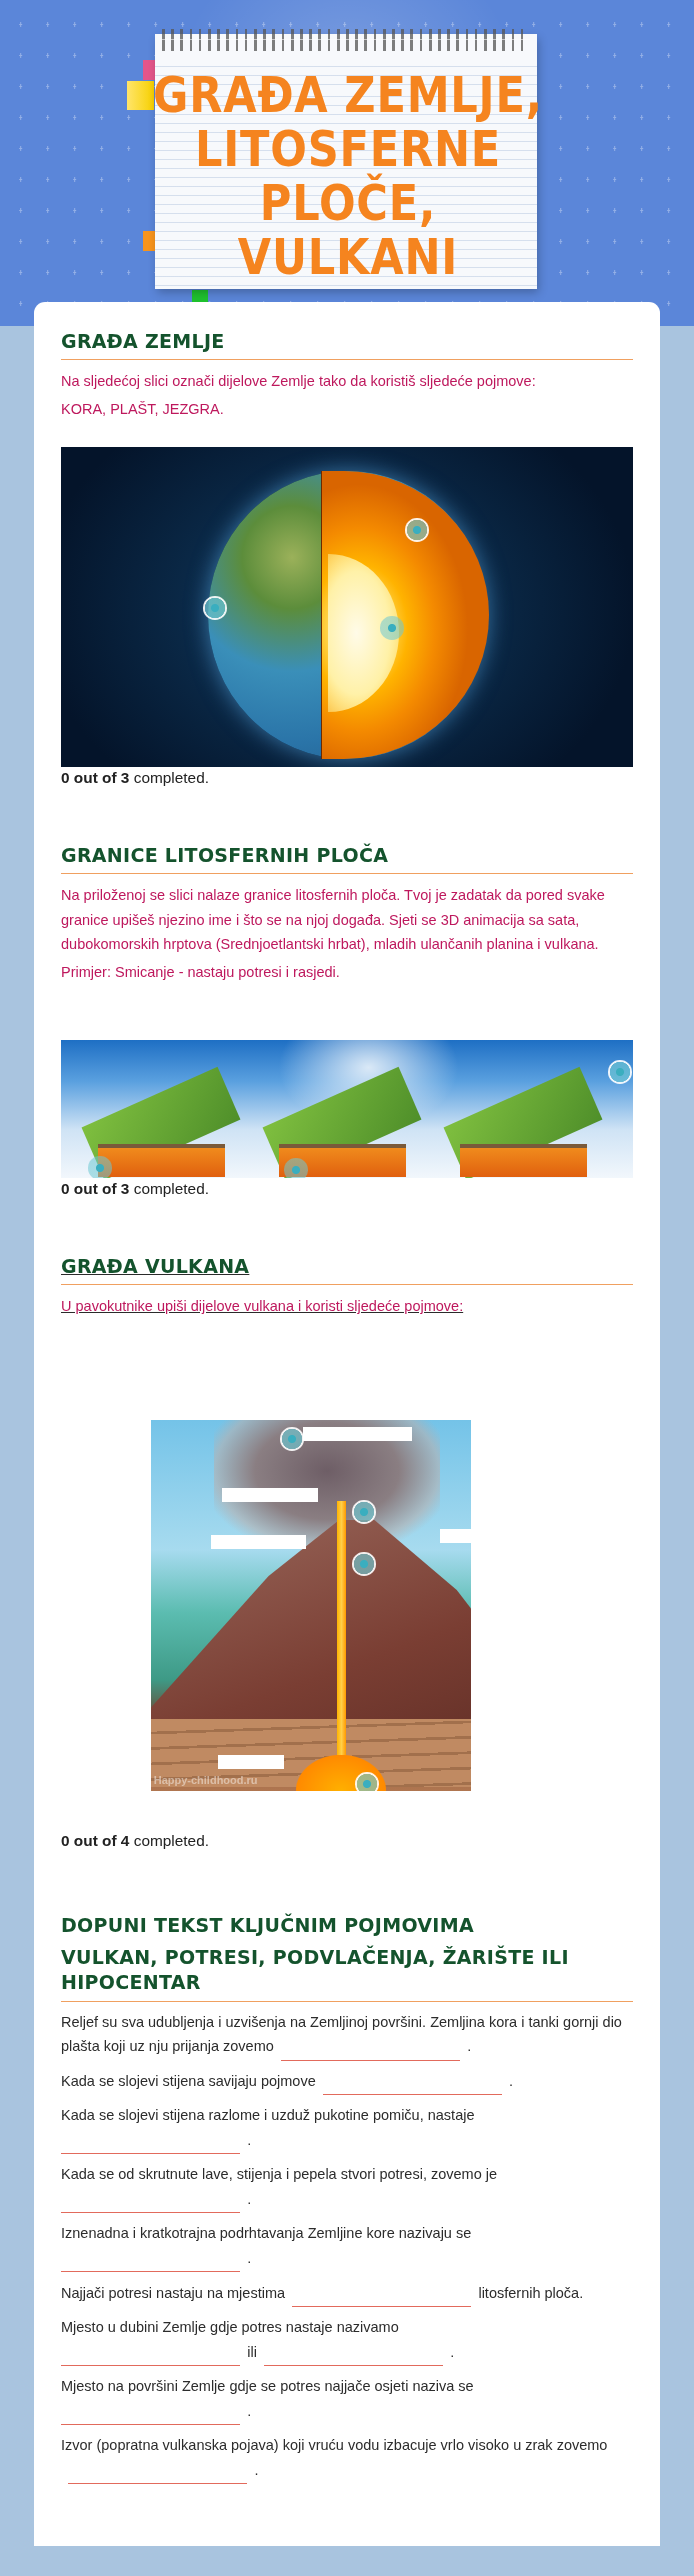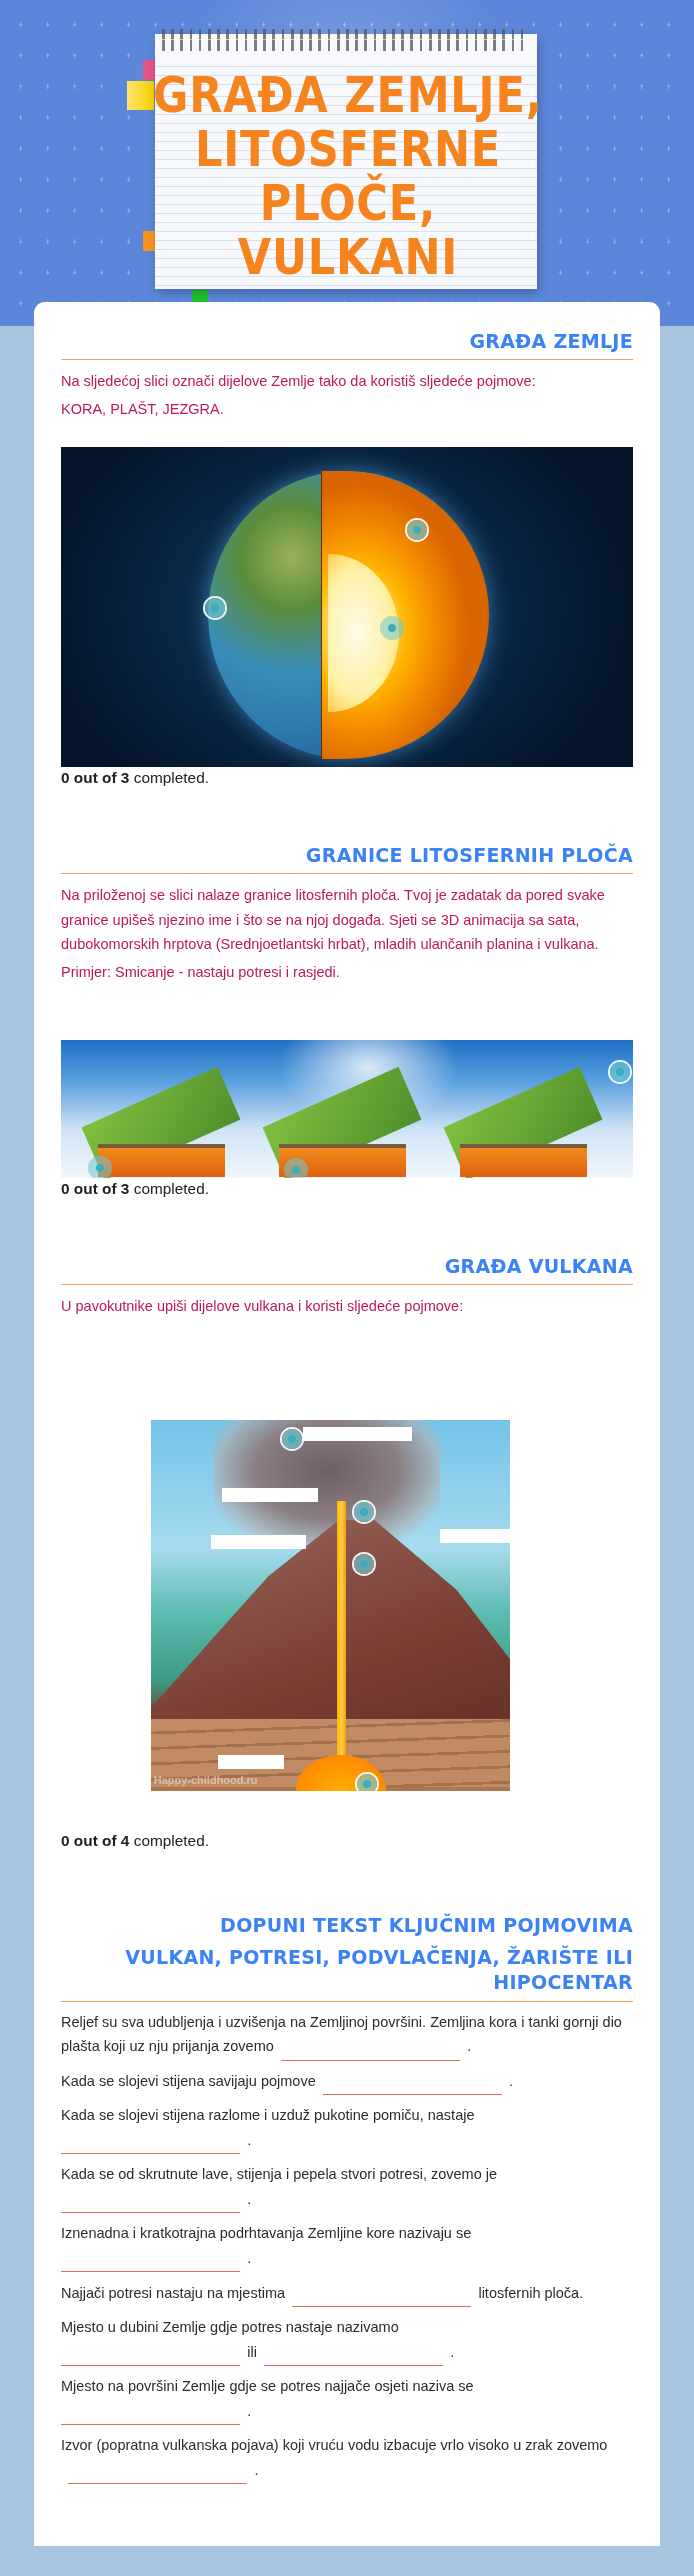--- a/index.html
+++ b/index.html
@@ -64,29 +64,28 @@
   
   .card {
     position: absolute; left: 34px; top: 302px; width: 626px; height: 2244px;
     background: #ffffff;
     border-radius: 11px 11px 0 0;
   }
   .section { position: absolute; left: 27px; width: 572px; }
   .section-heading {
     font-family: "DejaVu Sans", sans-serif;
     font-weight: bold;
-    color: #3b82f6;
+    color: #14532d;
     font-size: 19px;
     line-height: 25px;
     letter-spacing: 0.3px;
     padding-bottom: 5.4px;
     border-bottom: 1.4px solid #f0a060;
     text-transform: uppercase;
     transform-origin: left top;
-    text-align: right;
   }
   .section-heading .sub { display: block; font-size: 19px; line-height: 25px; }
   .para {
     font-size: 14.5px;
     line-height: 24.4px;
     color: #be185d;
     margin-top: 9px;
     font-family: "Liberation Sans", sans-serif;
   }
   .para.tight { margin-top: 3.6px; }
@@ -248,25 +247,25 @@
       <div class="block-side" style="left:4.5px; top:68px; width:127px;"></div>
     </div>
     <div class="hotspot soft" style="left:27px; top:116px;"></div>
     <div class="hotspot soft" style="left:223px; top:118px;"></div>
     <div class="hotspot" style="left:547px; top:20px;"></div>
   </div>
   <div class="progress" style="position:absolute; left:27px; top:877px;">
     <b>0 out of 3</b><span> completed.</span>
   </div>
 
-  <div class="section" style="top:952px;">
+  <div class="section" style="top:952px;text-decoration:underline;">
     <h2 class="section-heading">GRAĐA VULKANA</h2>
     <p class="para">U pavokutnike upiši dijelove vulkana i koristi sljedeće pojmove:</p>
   </div>
-  <div class="img-frame" style="left:117px; top:1118px; width:359px; height:371px;text-align:right;">
+  <div class="img-frame" style="left:117px; top:1118px; width:320px; height:371px;text-align:right;">
     <div class="volcano-bg"></div>
     <div class="volcano-cloud"></div>
     <div class="volcano-cone"></div>
     <div class="volcano-ground"></div>
     <div class="volcano-conduit"></div>
     <div class="volcano-chamber"></div>
     <div class="volcano-label-box" style="left:152px; top:7.2px; width:109px; height:13.6px;"></div>
     <div class="volcano-label-box" style="left:71px; top:68px; width:96px; height:13.6px;"></div>
     <div class="volcano-label-box" style="left:60px; top:115px; width:95px; height:13.6px;"></div>
     <div class="volcano-label-box" style="left:289px; top:109px; width:96px; height:13.6px;"></div>

